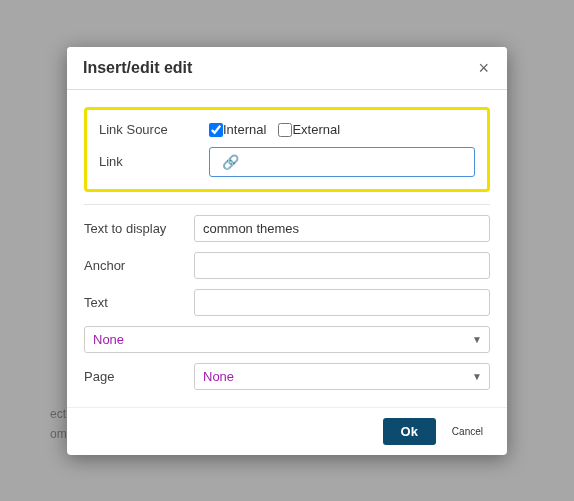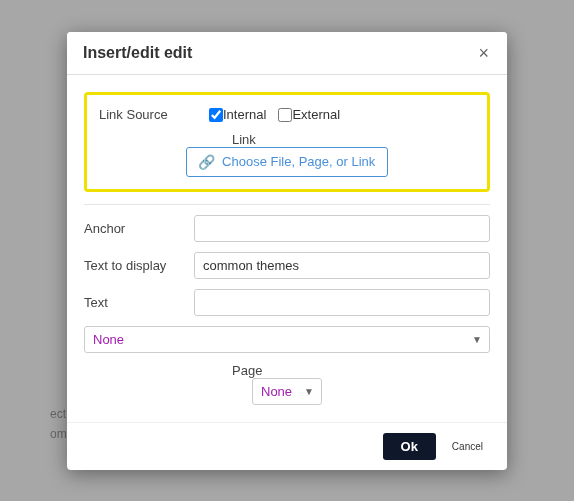--- a/index.html
+++ b/index.html
@@ -70,21 +70,20 @@
       padding: 12px;
       margin-bottom: 12px;
     }
     .form-row {
       display: flex;
       align-items: center;
       margin-bottom: 10px;
     }
     .form-row:last-child {
       margin-bottom: 0;
-      flex-direction: column;
     }
     .form-label {
       width: 110px;
       min-width: 110px;
       color: #444;
       font-size: 13px;
     }
     .form-control-wrapper {
       flex: 1;
     }
@@ -163,21 +162,21 @@
       margin: 4px 0 10px 0;
     }
     .modal-footer {
       padding: 10px 16px;
       display: flex;
       justify-content: flex-end;
       gap: 8px;
       border-top: 1px solid #eee;
     }
     .btn-ok {
-      background: #0f172a;
+      background: #0c4a6e;
       color: #fff;
       border: none;
       border-radius: 3px;
       padding: 6px 18px;
       font-size: 13px;
       cursor: pointer;
       font-weight: bold;
     }
     .btn-cancel {
       background: none;
@@ -235,39 +234,38 @@
             <span class="checkbox-label">External</span>
           </label>
         </div>
       </div>
 
       <div class="form-row">
         <div class="form-label">Link</div>
         <div class="form-control-wrapper">
           <button class="choose-link-btn">
             <span class="link-icon">🔗</span>
-            <span>Choose File, Page, or Link</span>
           </button>
         </div>
       </div>
     </div>
 
     <hr class="form-divider">
 
     <div class="form-row">
+      <div class="form-label">Text to display</div>
+      <div class="form-control-wrapper">
+        <input type="text" class="text-input" value="common themes" style="">
+      </div>
+    </div>
+
+    <div class="form-row">
       <div class="form-label">Anchor</div>
       <div class="form-control-wrapper">
         <input type="text" class="text-input" value="" style="">
-      </div>
-    </div>
-
-    <div class="form-row">
-      <div class="form-label">Text to display</div>
-      <div class="form-control-wrapper">
-        <input type="text" class="text-input" value="common themes" style="">
       </div>
     </div>
 
     <div class="form-row">
       <div class="form-label">Text</div>
       <div class="form-control-wrapper">
         <input type="text" class="text-input" value="" style="">
       </div>
     </div>
 

